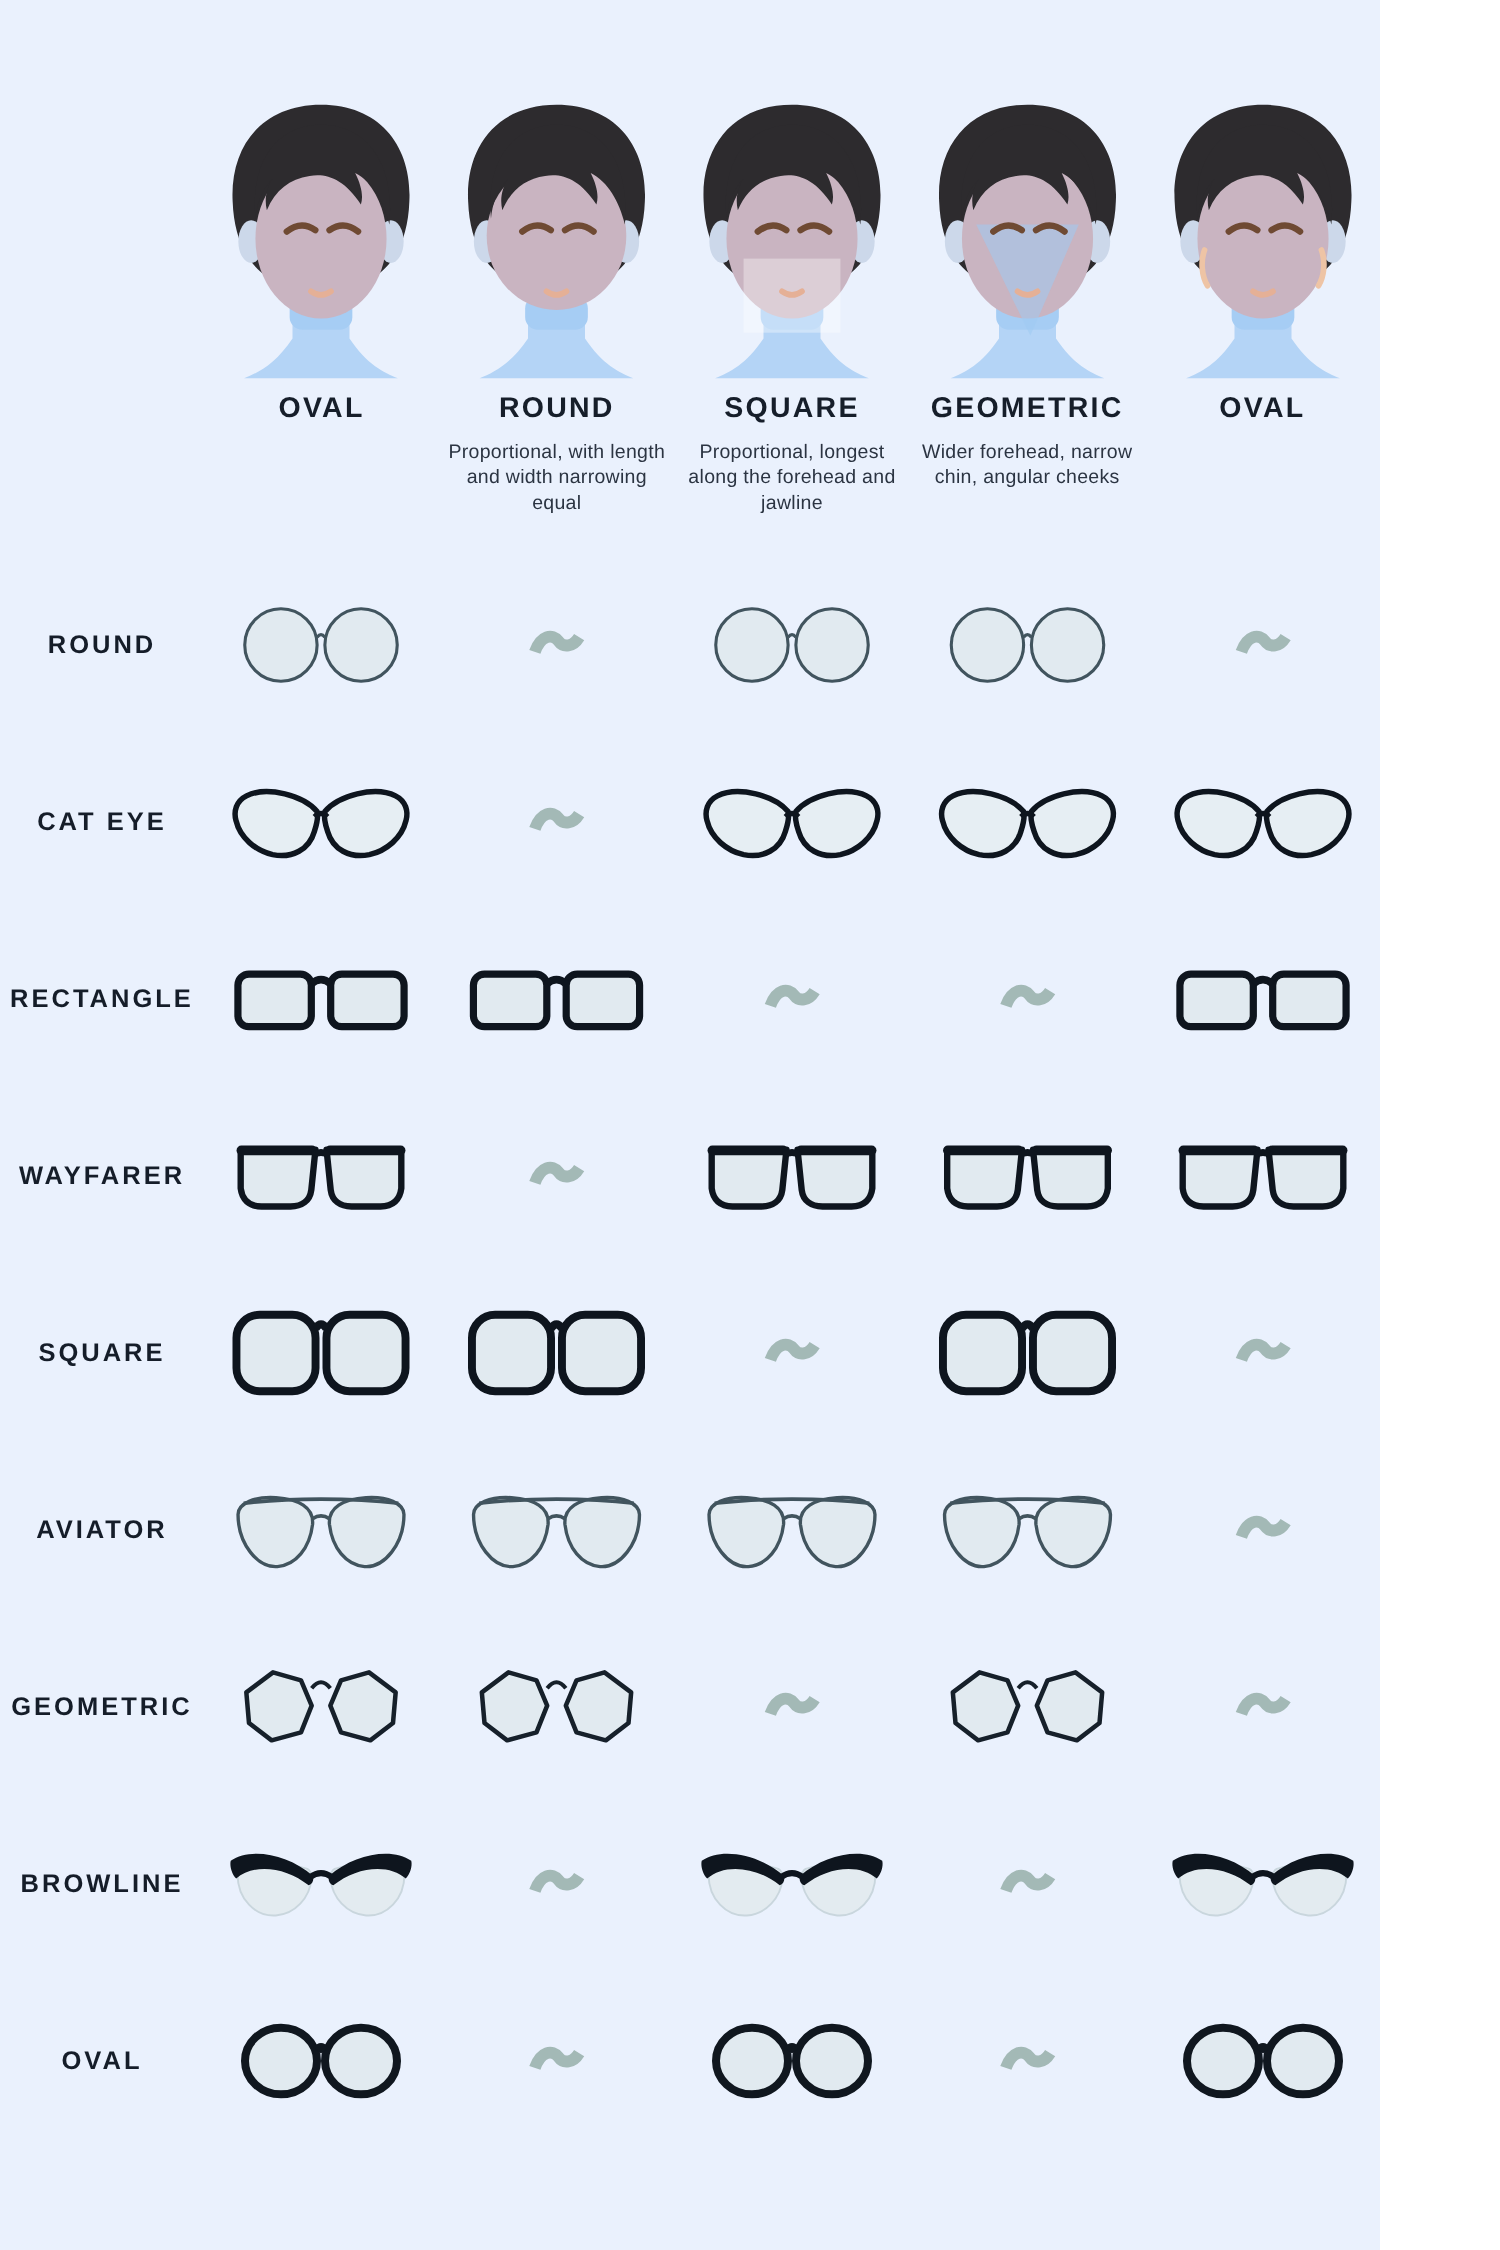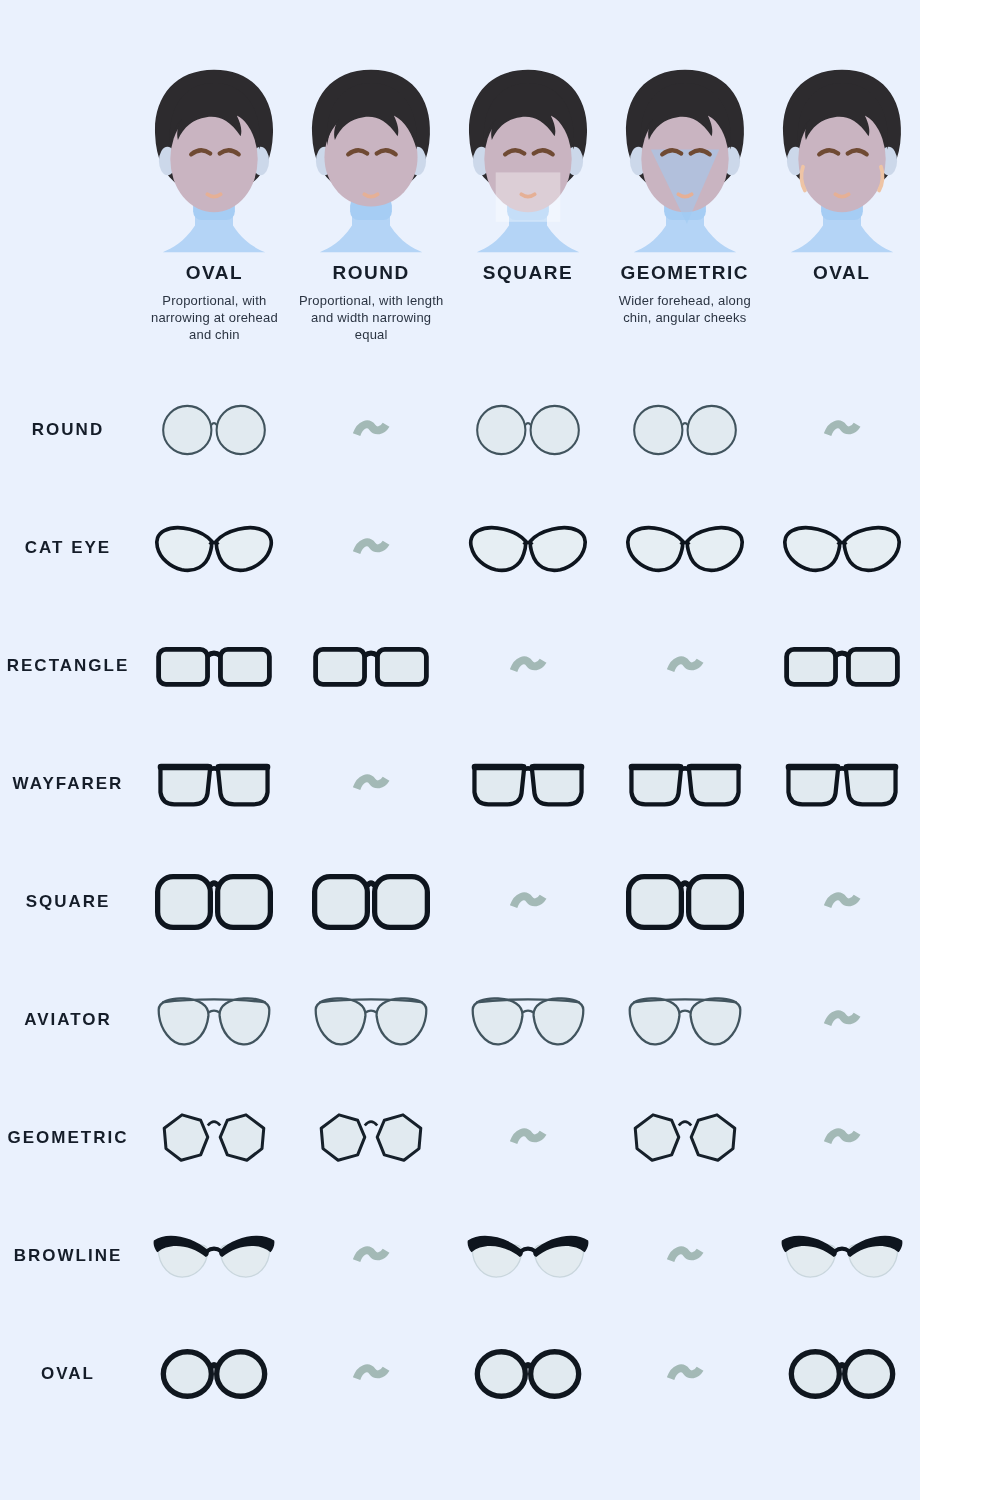--- a/index.html
+++ b/index.html
@@ -55,21 +55,20 @@
             <ellipse cx="31" cy="100" rx="9" ry="15" fill="#ccd8ea"></ellipse>
             <ellipse cx="129" cy="100" rx="9" ry="15" fill="#ccd8ea"></ellipse>
             <ellipse cx="80" cy="98" rx="46" ry="56" fill="#c9b4c1"></ellipse>
             <path d="M34 84 C30 40 52 18 80 18 C110 18 132 42 128 88 C124 72 116 58 104 52 C108 60 110 68 108 74 C96 56 84 52 72 54 C58 56 48 64 42 78 C40 70 42 62 46 56 C38 64 35 74 34 84 Z" fill="#2d2b2e"></path>
             <path d="M56 93 Q66 85 76 92" stroke="#6f4a33" stroke-width="4.5" fill="none" stroke-linecap="round"></path>
             <path d="M86 92 Q96 85 106 93" stroke="#6f4a33" stroke-width="4.5" fill="none" stroke-linecap="round"></path>
             <path d="M73 135 Q80 140 87 135" stroke="#e5b096" stroke-width="4" fill="none" stroke-linecap="round"></path>
           </svg>
         </div>
         <div class="face-label">OVAL</div>
-        <div class="face-desc">Proportional, with narrowing at orehead and chin</div>
       </div>
       <div class="face-col">
         <div class="face-art">
           <svg width="152" height="190" viewBox="0 0 160 200">
             <path d="M80 4 C38 4 16 34 18 72 C19 98 28 116 44 126 C40 102 42 84 50 70 L110 70 C118 84 120 102 116 126 C132 116 141 98 142 72 C144 34 122 4 80 4 Z" fill="#2d2b2e"></path>
             <path d="M60 136 L60 168 C48 186 36 192 26 196 L134 196 C124 192 112 186 100 168 L100 136 Z" fill="#b4d4f6"></path>
             <rect x="58" y="138" width="44" height="24" rx="9" fill="#a6cdf4"></rect>
             <ellipse cx="31" cy="100" rx="9" ry="15" fill="#ccd8ea"></ellipse>
             <ellipse cx="129" cy="100" rx="9" ry="15" fill="#ccd8ea"></ellipse>
             <ellipse cx="80" cy="96" rx="49" ry="52" fill="#c9b4c1"></ellipse>
@@ -92,39 +91,40 @@
             <ellipse cx="129" cy="100" rx="9" ry="15" fill="#ccd8ea"></ellipse>
             <ellipse cx="80" cy="98" rx="46" ry="56" fill="#c9b4c1"></ellipse>
             <rect x="46" y="112" width="68" height="52" fill="rgba(255,255,255,0.35)"></rect>
             <path d="M34 84 C30 40 52 18 80 18 C110 18 132 42 128 88 C124 72 116 58 104 52 C108 60 110 68 108 74 C96 56 84 52 72 54 C58 56 48 64 42 78 C40 70 42 62 46 56 C38 64 35 74 34 84 Z" fill="#2d2b2e"></path>
             <path d="M56 93 Q66 85 76 92" stroke="#6f4a33" stroke-width="4.5" fill="none" stroke-linecap="round"></path>
             <path d="M86 92 Q96 85 106 93" stroke="#6f4a33" stroke-width="4.5" fill="none" stroke-linecap="round"></path>
             <path d="M73 135 Q80 140 87 135" stroke="#e5b096" stroke-width="4" fill="none" stroke-linecap="round"></path>
           </svg>
         </div>
         <div class="face-label">SQUARE</div>
+        <div class="face-desc">Proportional, longest along the forehead and jawline</div>
       </div>
       <div class="face-col">
         <div class="face-art">
           <svg width="152" height="190" viewBox="0 0 160 200">
             <path d="M80 4 C38 4 16 34 18 72 C19 98 28 116 44 126 C40 102 42 84 50 70 L110 70 C118 84 120 102 116 126 C132 116 141 98 142 72 C144 34 122 4 80 4 Z" fill="#2d2b2e"></path>
             <path d="M60 136 L60 168 C48 186 36 192 26 196 L134 196 C124 192 112 186 100 168 L100 136 Z" fill="#b4d4f6"></path>
             <rect x="58" y="138" width="44" height="24" rx="9" fill="#a6cdf4"></rect>
             <ellipse cx="31" cy="100" rx="9" ry="15" fill="#ccd8ea"></ellipse>
             <ellipse cx="129" cy="100" rx="9" ry="15" fill="#ccd8ea"></ellipse>
             <ellipse cx="80" cy="98" rx="46" ry="56" fill="#c9b4c1"></ellipse>
             <path d="M44 88 L116 88 L82 166 Z" fill="rgba(158,203,242,0.55)"></path>
             <path d="M34 84 C30 40 52 18 80 18 C110 18 132 42 128 88 C124 72 116 58 104 52 C108 60 110 68 108 74 C96 56 84 52 72 54 C58 56 48 64 42 78 C40 70 42 62 46 56 C38 64 35 74 34 84 Z" fill="#2d2b2e"></path>
             <path d="M56 93 Q66 85 76 92" stroke="#6f4a33" stroke-width="4.5" fill="none" stroke-linecap="round"></path>
             <path d="M86 92 Q96 85 106 93" stroke="#6f4a33" stroke-width="4.5" fill="none" stroke-linecap="round"></path>
             <path d="M73 135 Q80 140 87 135" stroke="#e5b096" stroke-width="4" fill="none" stroke-linecap="round"></path>
           </svg>
         </div>
         <div class="face-label">GEOMETRIC</div>
-        <div class="face-desc">Wider forehead, along chin, angular cheeks</div>
+        <div class="face-desc">Wider forehead, narrow chin, angular cheeks</div>
       </div>
       <div class="face-col">
         <div class="face-art">
           <svg width="152" height="190" viewBox="0 0 160 200">
             <path d="M80 4 C38 4 16 34 18 72 C19 98 28 116 44 126 C40 102 42 84 50 70 L110 70 C118 84 120 102 116 126 C132 116 141 98 142 72 C144 34 122 4 80 4 Z" fill="#2d2b2e"></path>
             <path d="M60 136 L60 168 C48 186 36 192 26 196 L134 196 C124 192 112 186 100 168 L100 136 Z" fill="#b4d4f6"></path>
             <rect x="58" y="138" width="44" height="24" rx="9" fill="#a6cdf4"></rect>
             <ellipse cx="31" cy="100" rx="9" ry="15" fill="#ccd8ea"></ellipse>
             <ellipse cx="129" cy="100" rx="9" ry="15" fill="#ccd8ea"></ellipse>
             <ellipse cx="80" cy="98" rx="46" ry="56" fill="#c9b4c1"></ellipse>

